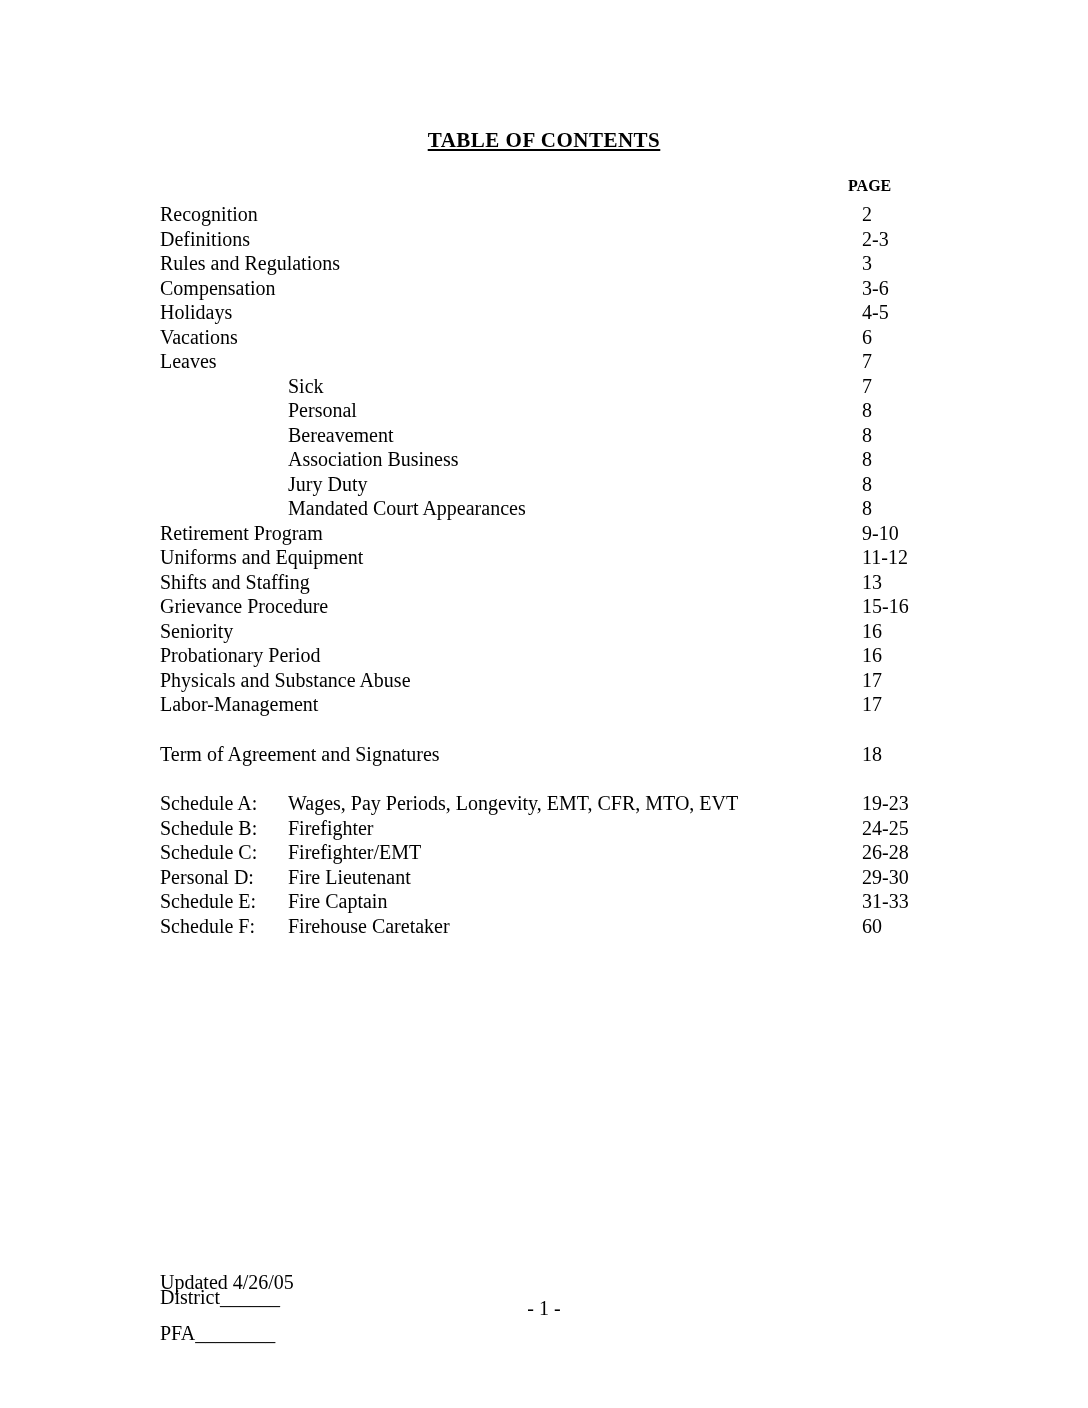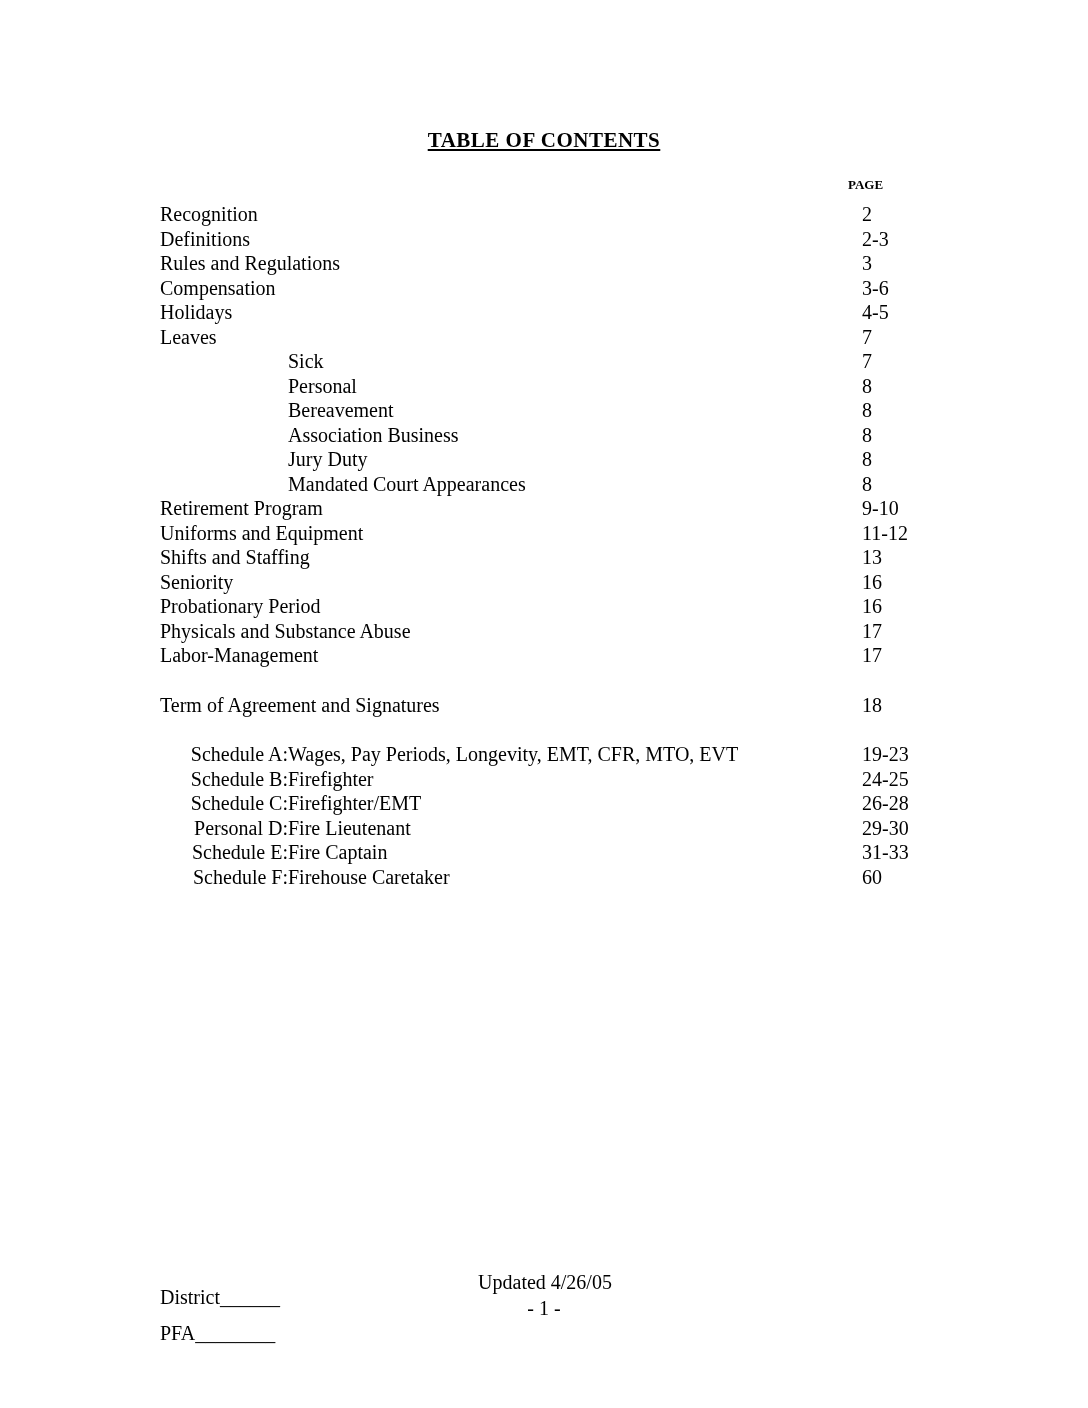--- a/index.html
+++ b/index.html
@@ -32,56 +32,55 @@
     position: absolute;
     left: 160px;
     top: 0;
     width: 775px;
   }
   .page-col-header {
     position: absolute;
     top: 177px;
     left: 688px;
     font-weight: bold;
-    font-size: 13px;
+    font-size: 16px;
   }
   .toc-list {
     position: absolute;
     top: 202px;
     left: 0;
     width: 775px;
   }
   .toc-row {
     display: flex;
     line-height: 24.5px;
     white-space: nowrap;
   }
   .toc-row .label-area {
     width: 702px;
     display: flex;
-    text-align: right;
   }
   .toc-row .entry-label { padding-left: 0; }
   .toc-row.indent .entry-label { padding-left: 128px; }
   .toc-row .sched-label { width: 128px; flex: 0 0 128px; }
   .toc-row .page-num { flex: 0 0 auto; }
   .term-row { margin-top: 25px; }
   .sched-list { margin-top: 25px; }
   .footer-district {
     position: absolute;
     top: 1285px;
     left: 160px;
     line-height: 24.5px;
   }
   .footer-updated {
     position: absolute;
     top: 1270px;
     left: 160px;
     width: 770px;
-    text-align: center;
+    text-align: left;
     line-height: 24.5px;
   }
   .footer-pagenum {
     position: absolute;
     top: 1296px;
     left: 0;
     width: 1088px;
     text-align: center;
     line-height: 24.5px;
   }
@@ -131,20 +130,26 @@
             <span class="page-num">3-6</span>
           </div>
           <div class="toc-row">
             <span class="label-area">
               <span class="entry-label">Holidays</span>
             </span>
             <span class="page-num">4-5</span>
           </div>
           <div class="toc-row">
             <span class="label-area">
+              <span class="entry-label">Vacations</span>
+            </span>
+            <span class="page-num">6</span>
+          </div>
+          <div class="toc-row">
+            <span class="label-area">
               <span class="entry-label">Leaves</span>
             </span>
             <span class="page-num">7</span>
           </div>
           <div class="toc-row indent">
             <span class="label-area">
               <span class="entry-label">Sick</span>
             </span>
             <span class="page-num">7</span>
           </div>
@@ -188,20 +193,26 @@
             <span class="label-area">
               <span class="entry-label">Uniforms and Equipment</span>
             </span>
             <span class="page-num">11-12</span>
           </div>
           <div class="toc-row">
             <span class="label-area">
               <span class="entry-label">Shifts and Staffing</span>
             </span>
             <span class="page-num">13</span>
+          </div>
+          <div class="toc-row">
+            <span class="label-area">
+              <span class="entry-label">Grievance Procedure</span>
+            </span>
+            <span class="page-num">15-16</span>
           </div>
           <div class="toc-row">
             <span class="label-area">
               <span class="entry-label">Seniority</span>
             </span>
             <span class="page-num">16</span>
           </div>
           <div class="toc-row">
             <span class="label-area">
               <span class="entry-label">Probationary Period</span>

